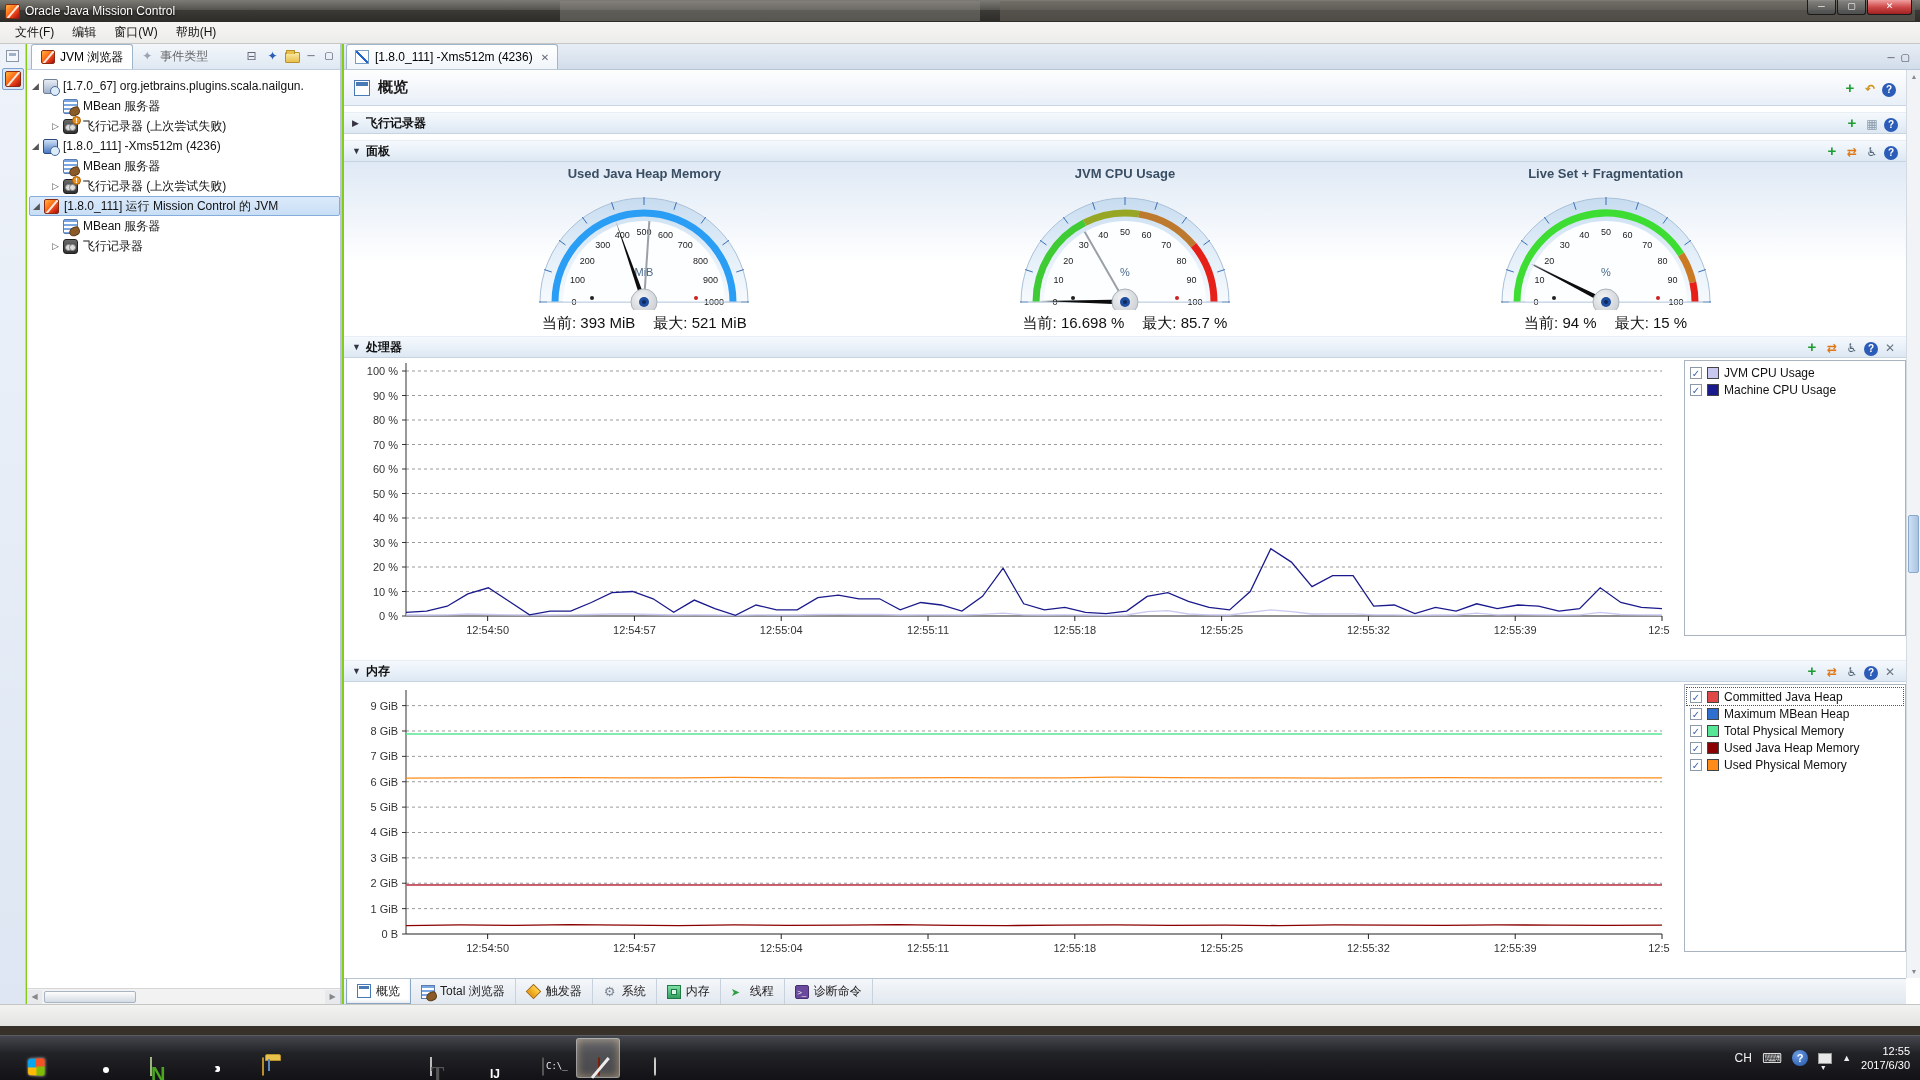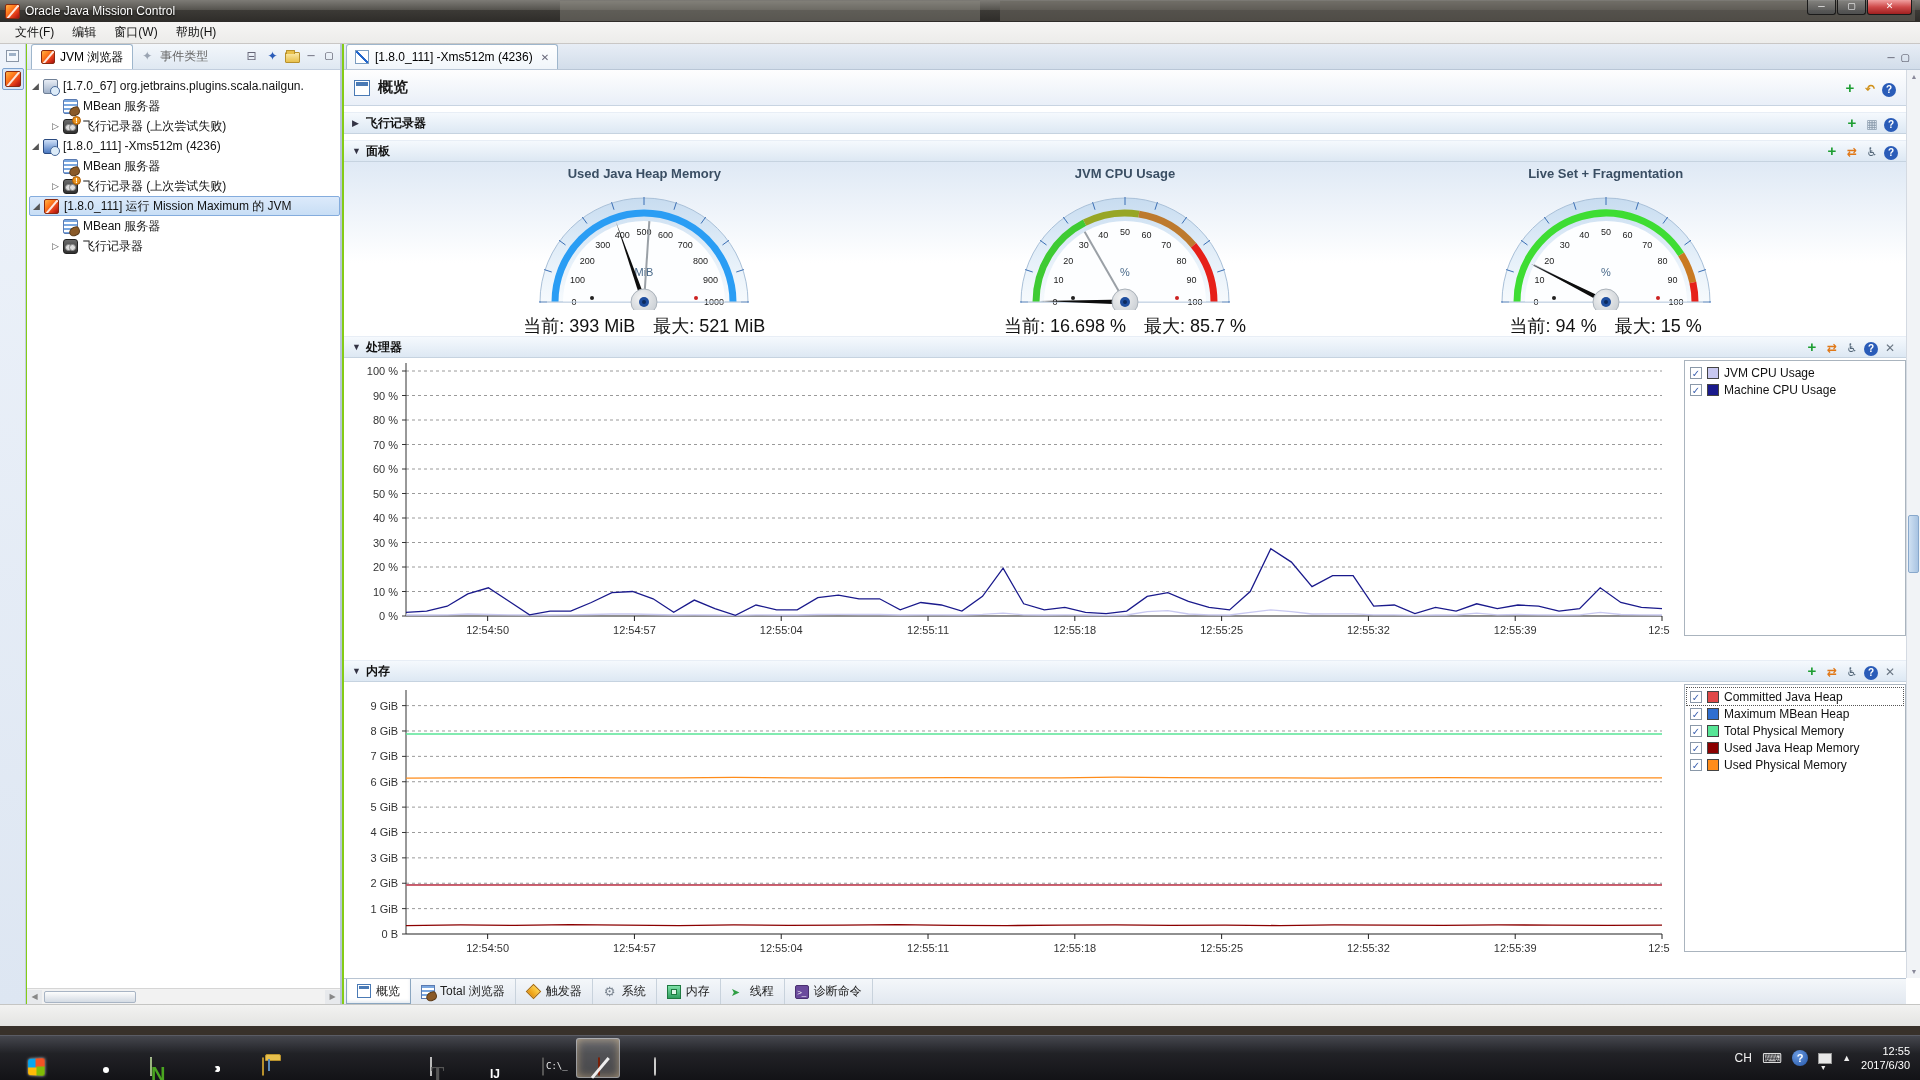--- a/index.html
+++ b/index.html
@@ -112,21 +112,21 @@
 
   .section-bar{height:22px;margin-top:6px;background:linear-gradient(#f5f9fd,#dde8f3);border-top:1px solid #e8eef6;border-bottom:1px solid #c6d3e0;
     display:flex;align-items:center;padding:0 8px;}
   .sec-tri{font-size:9px;color:#334;width:12px;}
   .sec-title{font-size:12px;font-weight:bold;color:#111;margin-left:2px;}
 
   
   .dash-body{height:168px;background:linear-gradient(#dfe9f5,#ffffff 60%);display:flex;justify-content:space-around;padding:0 60px;}
   .gauge-block{width:330px;text-align:center;padding-top:4px;}
   .g-title{font-size:13px;font-weight:bold;color:#3a4e63;height:18px;}
-  .g-cap{font-size:18px;color:#111;height:18px;}
+  .g-cap{font-size:15px;color:#111;height:18px;}
   .g-cap span{margin:0 9px;}
 
   
   .chart-row{display:flex;padding-left:6px;}
   .legend-box{margin-left:14px;margin-top:2px;width:226px;background:#fff;border:1px solid #aab4be;padding:3px 2px;align-self:flex-start;}
   .legend-row{display:flex;align-items:center;height:17px;gap:5px;padding:0 3px;}
   .legend-row.focused{outline:1px dotted #555;}
   .lg-check{width:12px;height:12px;border:1px solid #8a98a8;background:#fff;font-size:10px;line-height:11px;text-align:center;color:#3a5fae;flex:none;}
   .lg-swatch{width:12px;height:12px;border:1px solid #444;flex:none;}
   .lg-label{font-size:12px;color:#111;white-space:nowrap;}
@@ -294,21 +294,21 @@
           <div class="tree-row" data-name="tree-item" style="margin-left: 22px;">
             <span class="twisty" data-name="expand-twisty-icon">▷</span>
             <span class="ti ti-rec" data-name="recorder-icon">
               <span class="badge" data-name="warning-badge">!</span>
             </span>
             <span data-name="tree-item-label">飞行记录器 (上次尝试失败)</span>
           </div>
           <div class="tree-row sel" data-name="tree-item" style="margin-left: 2px;">
             <span class="twisty" data-name="collapse-twisty-icon">◢</span>
             <span class="ti ti-jmc jmc-icon" data-name="jmc-icon"></span>
-            <span data-name="tree-item-label">[1.8.0_111] 运行 Mission Maximum 的 JVM</span>
+            <span data-name="tree-item-label">[1.8.0_111] 运行 Mission Control 的 JVM</span>
           </div>
           <div class="tree-row" data-name="tree-item" style="margin-left: 22px;">
             <span class="twisty" data-name="twisty-spacer"></span>
             <span class="ti ti-mbean" data-name="mbean-icon"></span>
             <span data-name="tree-item-label">MBean 服务器</span>
           </div>
           <div class="tree-row" data-name="tree-item" style="margin-left: 22px;">
             <span class="twisty" data-name="expand-twisty-icon">▷</span>
             <span class="ti ti-rec" data-name="recorder-icon"></span>
             <span data-name="tree-item-label">飞行记录器</span>

